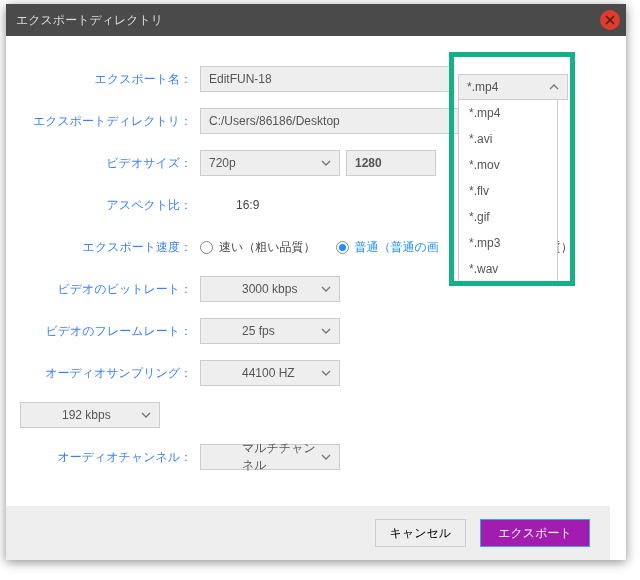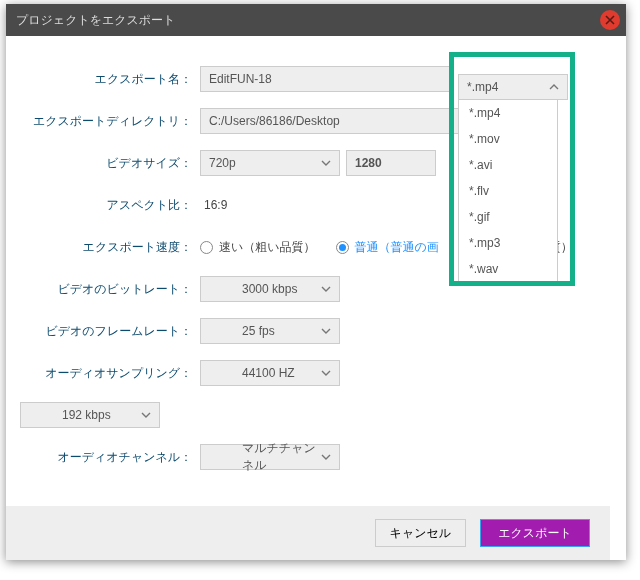--- a/index.html
+++ b/index.html
@@ -4,53 +4,53 @@
 <style>
   * { box-sizing: border-box; margin: 0; padding: 0; font-family: "Meiryo", "Hiragino Sans", sans-serif; }
   body { background: #fff; width: 640px; height: 580px; position: relative; }
   .shadow-wrap { position: absolute; left: 6px; top: 4px; width: 620px; height: 556px; box-shadow: 0 2px 10px rgba(0,0,0,0.45); background:#fff; }
   .titlebar { background:#4a4a4a; height:32px; display:flex; align-items:center; padding:0 10px; position:relative; }
   .titlebar-title { color:#ddd; font-size:12px; }
   .close-btn { position:absolute; right:6px; top:6px; width:20px; height:20px; border-radius:50%; background:#e03b2f; display:flex; align-items:center; justify-content:center; cursor:pointer; }
   .close-btn svg { width:10px; height:10px; }
   .form-area { padding:30px 28px 18px 14px; }
   .row { display:flex; align-items:center; margin-bottom:16px; min-height:26px; }
-  .label { width:180px; text-align:right; font-size:12px; color:#0c4a6e; padding-right:8px; white-space:nowrap; }
+  .label { width:180px; text-align:right; font-size:12px; color:#3b82f6; padding-right:8px; white-space:nowrap; }
   .field { flex:1; display:flex; align-items:flex-start; gap:6px; font-size:12px; color:#444; }
   .input, .select { height:26px; background:#eee; border:1px solid #ccc; font-size:12px; color:#555; padding:0 8px; display:flex; align-items:center; position:relative; }
   .input-name { width:252px; }
   .input-dir  { width:330px; }
   .select { justify-content:space-between; cursor:pointer; }
   .sel-video { width:140px; }
   .sel-w { width:90px; text-align:left;font-weight:bold; }
   .sel-std { width:140px;padding-left:41px; }
   .chev { width:10px; height:10px; }
   .chev svg { width:10px; height:10px; display:block; }
-  .static { font-size:12px; color:#444; padding-left:4px; }
+  .static { font-size:12px; color:#444; padding-left:4px;margin-left:32px; }
   .radio-row { display:flex; align-items:center; gap:4px; font-size:12px; color:#444; }
   .radio { width:13px; height:13px; border:1px solid #888; border-radius:50%; display:inline-flex; align-items:center; justify-content:center; margin-right:2px; background:#fff; }
   .radio.sel::after { content:""; width:7px; height:7px; border-radius:50%; background:#1e90ff; }
   .r-blue { color:#1e90ff; }
   .footer { position:absolute; bottom:0; left:0; right:16px; height:54px; background:#eeeeee; display:flex; align-items:center; justify-content:flex-end; padding-right:20px; gap:14px; }
   .btn { height:28px; min-width:90px; display:flex; align-items:center; justify-content:center; font-size:12px; border:1px solid #ccc; background:#eee; cursor:pointer; padding:0 14px; }
   .btn.primary { background:#a21caf; color:#fff; border:1px solid #3aa3f0; min-width:110px; }
 
   .fmt-select-wrap { position:absolute; left:452px; top:70px; width:110px; }
   .fmt-select { height:26px; background:#eee; border:1px solid #ccc; font-size:12px; color:#555; padding:0 8px; display:flex; align-items:center; justify-content:space-between; cursor:pointer; }
   .fmt-list { position:absolute; left:0; top:26px; width:100px; background:#fff; border:1px solid #ccc; border-top:none; z-index:5; }
   .fmt-item { height:26px; display:flex; align-items:center; padding:0 10px; font-size:12px; color:#555; cursor:pointer; }
 
   .hilite { position:absolute; left:443px; top:48px; width:126px; height:234px; border:5px solid #14b08a; pointer-events:none; z-index:6; }
 </style>
 </head>
 <body>
 
 <div class="shadow-wrap">
   <div class="titlebar">
-    <span class="titlebar-title">プロジェクトをエクスポート</span>
+    <span class="titlebar-title">エクスポートディレクトリ</span>
     <div class="close-btn">
       <svg viewBox="0 0 10 10">
           <path d="M1 1 L9 9 M9 1 L1 9" stroke="#5a1a14" stroke-width="1.6" fill="none"></path>
         </svg>
     </div>
   </div>
 
   <div class="form-area">
 
     <div class="row">
@@ -192,22 +192,22 @@
     <div class="fmt-select">
       <span>*.mp4</span>
       <span class="chev">
           <svg viewBox="0 0 10 10">
             <path d="M1 7 L5 3 L9 7" stroke="#777" stroke-width="1.4" fill="none"></path>
           </svg>
         </span>
     </div>
     <div class="fmt-list" id="fmt-list">
         <div class="fmt-item">*.mp4</div>
+        <div class="fmt-item">*.avi</div>
         <div class="fmt-item">*.mov</div>
-        <div class="fmt-item">*.avi</div>
         <div class="fmt-item">*.flv</div>
         <div class="fmt-item">*.gif</div>
         <div class="fmt-item">*.mp3</div>
         <div class="fmt-item">*.wav</div>
       </div>
   </div>
 
   <div class="hilite"></div>
 </div>
 

